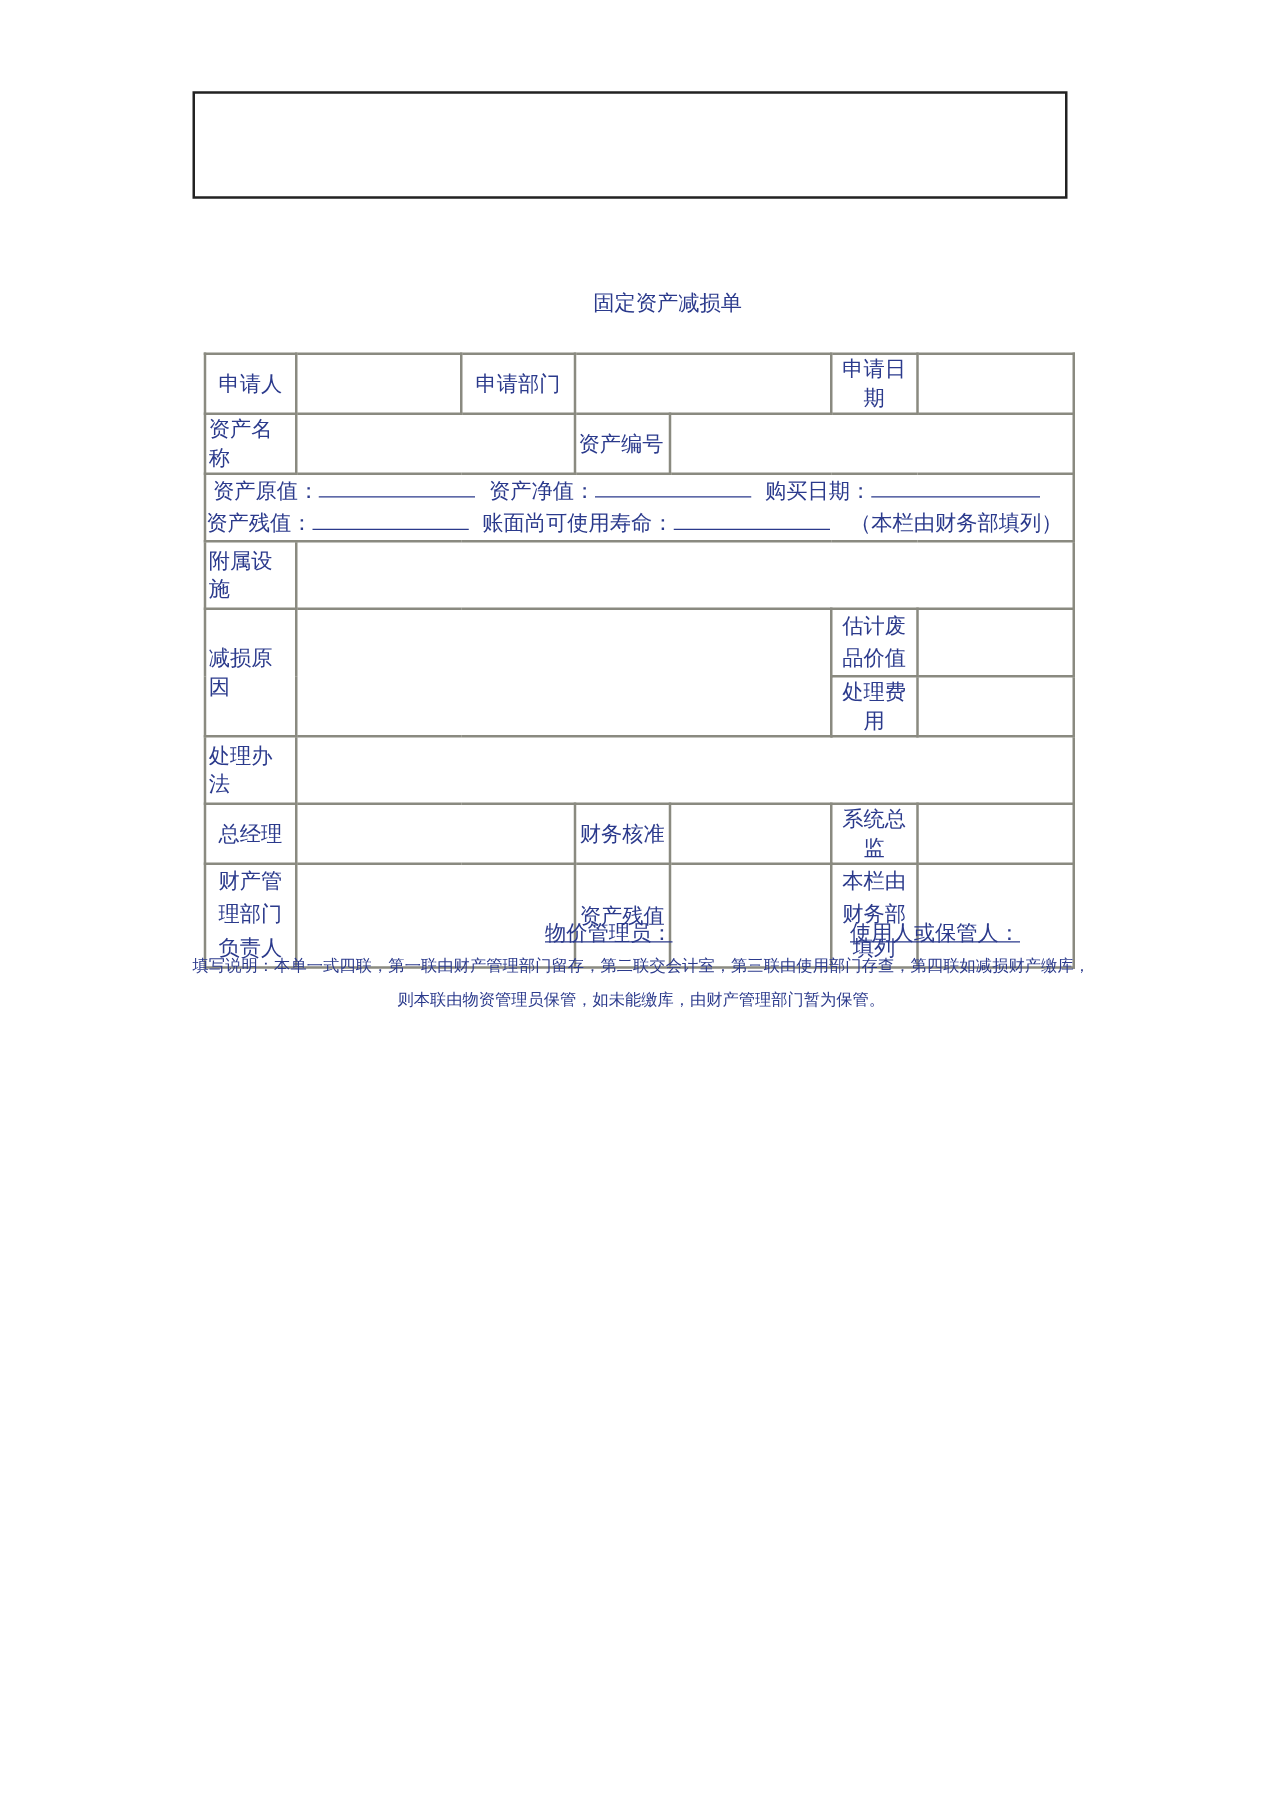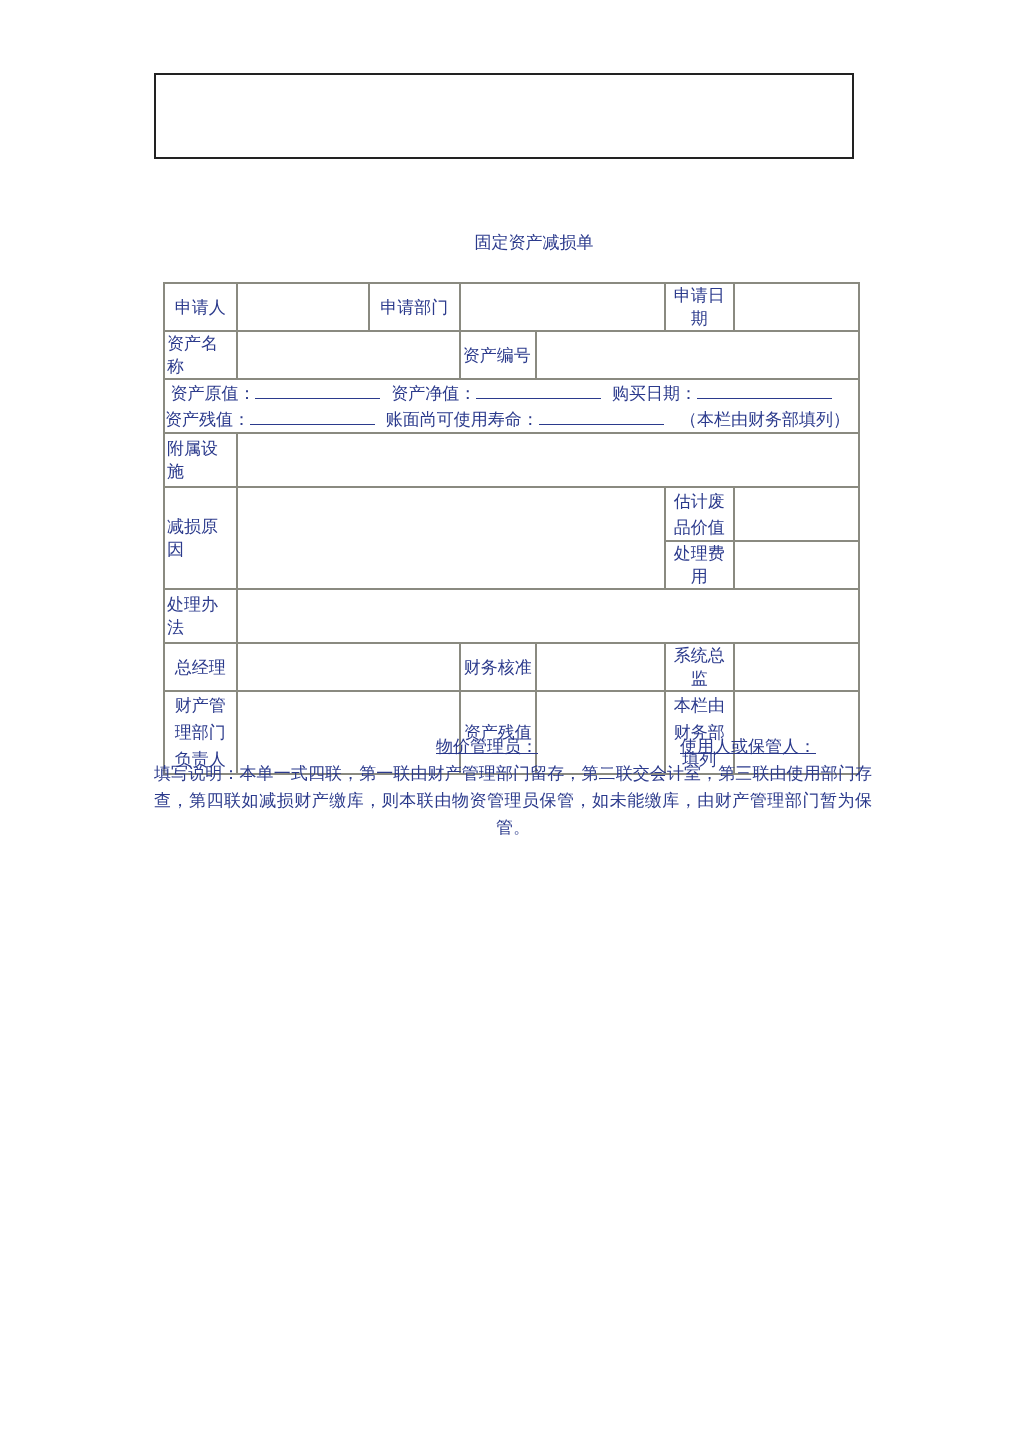--- a/index.html
+++ b/index.html
@@ -4,21 +4,21 @@
 <style>
   html, body { margin:0; padding:0; background:#fff; }
   body { width:1024px; height:1448px; position:relative; font-family:"DejaVu Serif","Liberation Serif",serif; color:#2b3a8c; }
   .topbox { position:absolute; left:154px; top:73px; width:696px; height:82px; border:2px solid #222; }
   .title { position:absolute; left:0; width:1068px; top:231px; text-align:center; font-size:17px; color:#2b3a8c; }
   .form { position:absolute; left:163px; top:282px; width:697px; border-collapse:collapse; font-size:17px; }
   .form td { border:2px solid #8a8a80; padding:0 2px; height:27px; vertical-align:middle; color:#2b3a8c; }
   .c { text-align:center; }
   .line { display:inline-block; border-bottom:1px solid #2b3a8c; height:14px; }
   .sig { position:absolute; top:735px; font-size:17px;text-decoration:underline; }
-  .note { position:absolute; left:154px; top:760px; width:718px; font-size:17px; line-height:27px; text-align:justify; text-align-last:center; }
+  .note { position:absolute; left:154px; top:760px; width:718px; font-size:13px; line-height:27px; text-align:justify; text-align-last:center; }
 </style>
 </head>
 <body>
 
 <div class="topbox"></div>
 <div class="title">固定资产减损单</div>
 
 <table class="form">
   <tbody>
       <tr>

